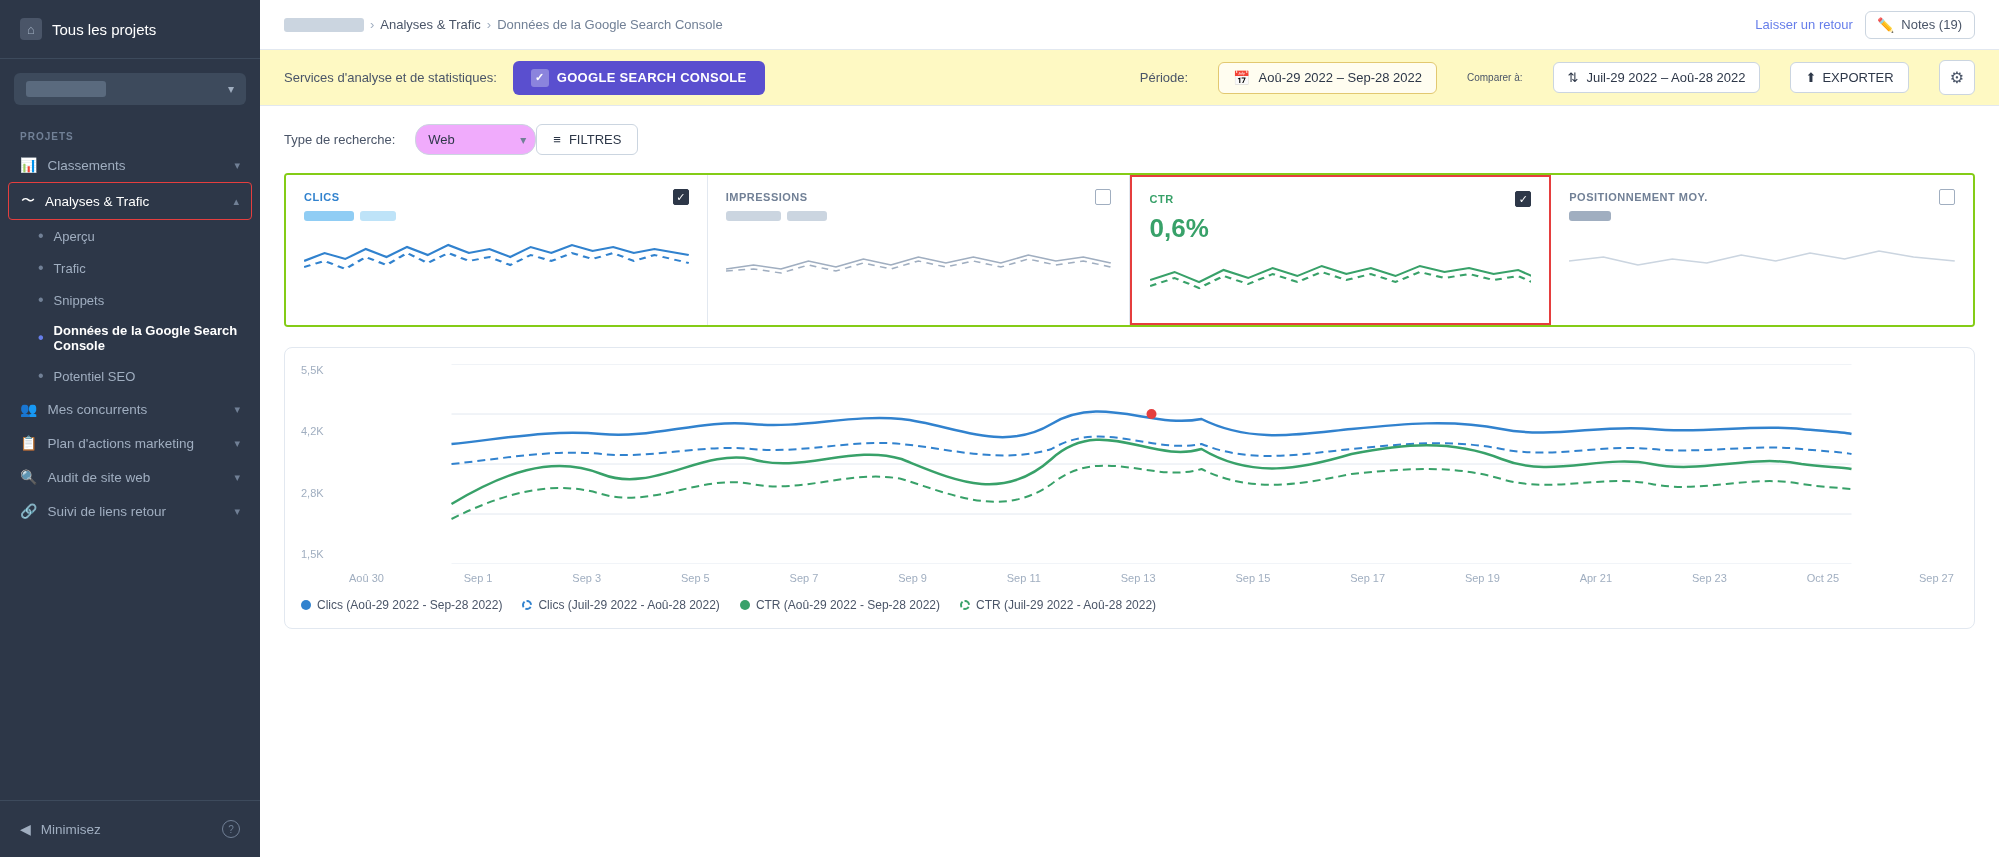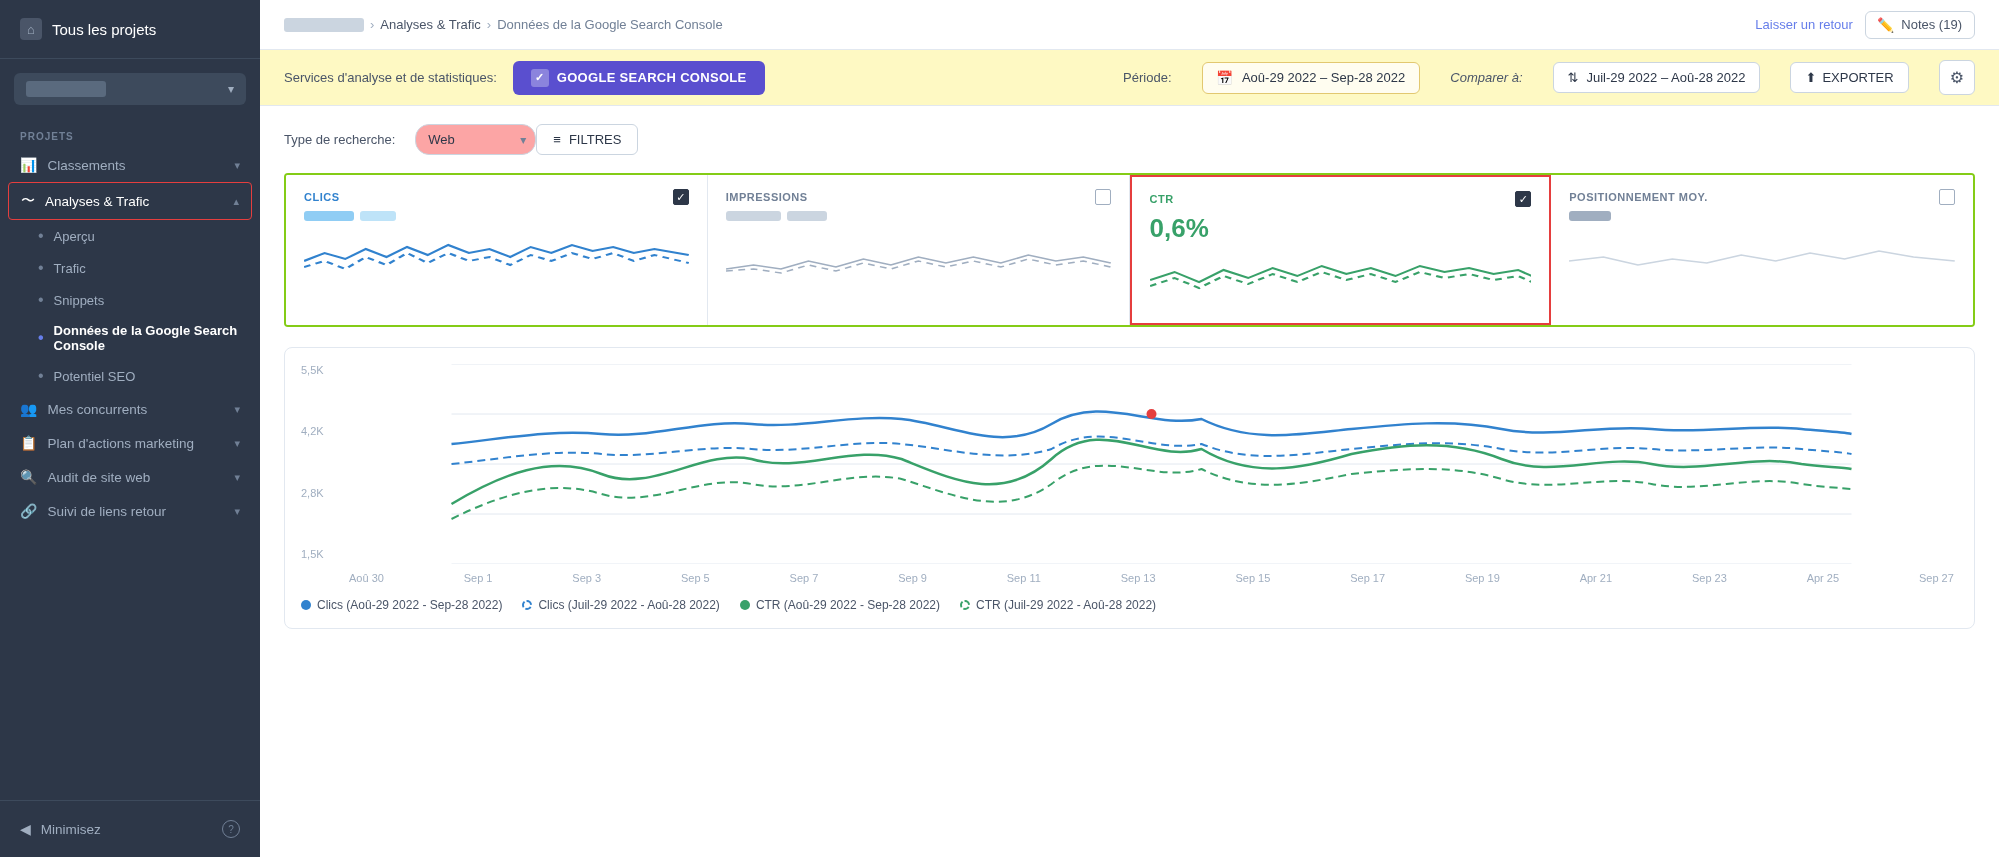--- a/index.html
+++ b/index.html
@@ -218,21 +218,21 @@
       border-radius: 6px;
       padding: 7px 14px;
       font-size: 13px;
       color: #2d3748;
       background: #fffdf0;
       cursor: pointer;
       display: flex;
       align-items: center;
       gap: 8px;
     }
-    .compare-label { font-size: 13px; color: #4a5568; font-style: italic; }
+    .compare-label { font-size: 10px; color: #4a5568; }
     .compare-btn {
       border: 1.5px solid #cbd5e0;
       border-radius: 6px;
       padding: 7px 14px;
       font-size: 13px;
       color: #2d3748;
       background: #fff;
       cursor: pointer;
       display: flex;
       align-items: center;
@@ -272,21 +272,21 @@
       align-items: center;
       justify-content: flex-start;
       margin-bottom: 18px;
     }
     .search-type-label { font-size: 13px; color: #4a5568; margin-right: 10px; }
     .search-type-select {
       border: 1.5px solid #cbd5e0;
       border-radius: 14px;
       padding: 7px 50px 7px 12px;
       font-size: 13px;
-      background: #fca5a5;
+      background: #f0abfc;
       color: #2d3748;
       appearance: none;
       cursor: pointer;
       min-width: 120px;
     }
     .select-wrapper {
       position: relative;
       display: inline-flex;
       align-items: center;
     }
@@ -686,21 +686,21 @@
             <span>Sep 5</span>
             <span>Sep 7</span>
             <span>Sep 9</span>
             <span>Sep 11</span>
             <span>Sep 13</span>
             <span>Sep 15</span>
             <span>Sep 17</span>
             <span>Sep 19</span>
             <span>Apr 21</span>
             <span>Sep 23</span>
-            <span>Apr 25</span>
+            <span>Oct 25</span>
             <span>Sep 27</span>
           </div>
         </div>
       </div>
 
       <div class="chart-legend">
         <div class="legend-item">
           <div class="legend-dot blue-solid"></div>
           <span>Clics (Aoû-29 2022 - Sep-28 2022)</span>
         </div>

